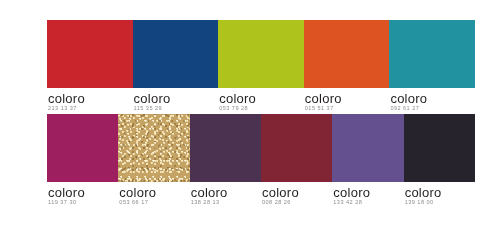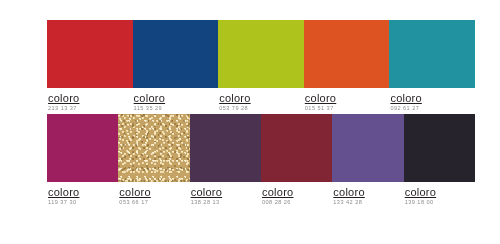--- a/index.html
+++ b/index.html
@@ -75,26 +75,25 @@
                      12px 12px, 9px 9px, 14px 14px, 8px 8px, 11px 11px, 10px 10px;
     opacity: 0.95;
   }
 
   .swatch-meta {
     padding-top: 6px;
     padding-left: 1px;
   }
 
   .swatch-brand {
-    font-size: 11px;
+    font-size: 13px;
     line-height: 9px;
     color: #231f20;
     letter-spacing: 0.25px;
     white-space: nowrap;
-    text-decoration: underline;
   }
 
   .swatch-code {
     font-size: 5.6px;
     line-height: 8px;
     color: #8d8d8d;
     letter-spacing: 0.45px;
     white-space: nowrap;
     padding-top: 1px;
   }

